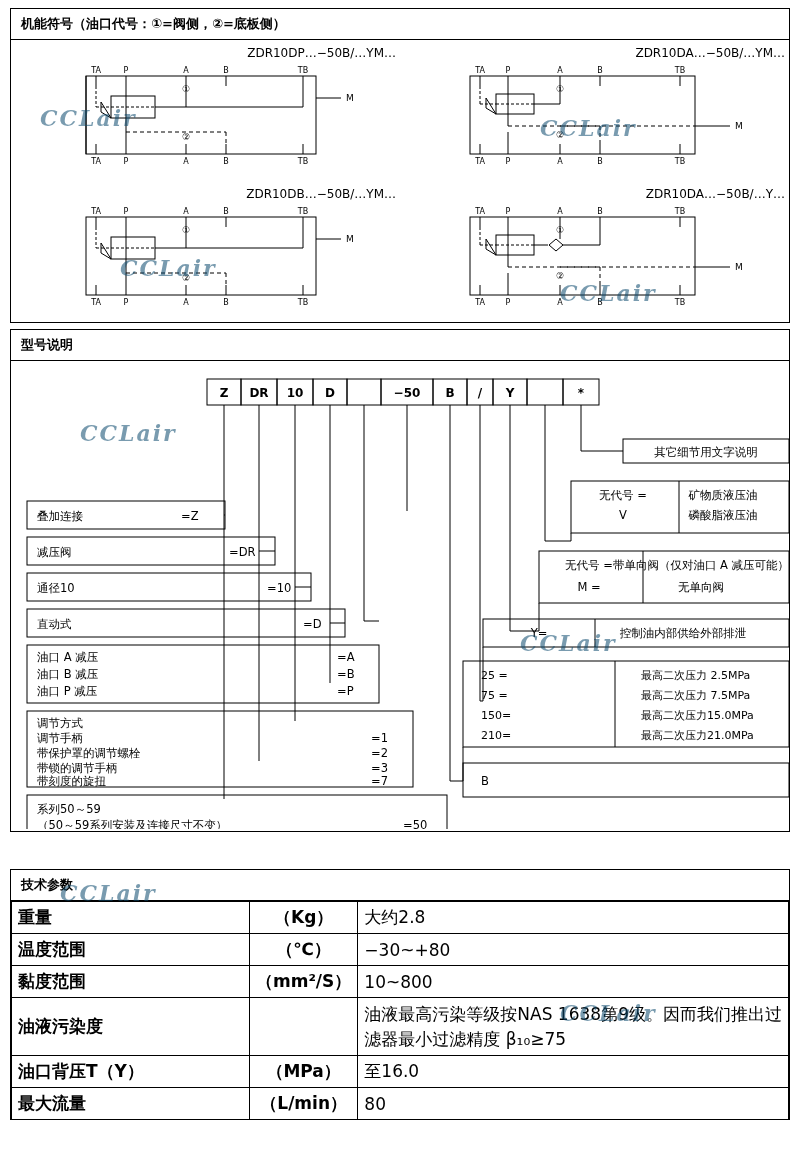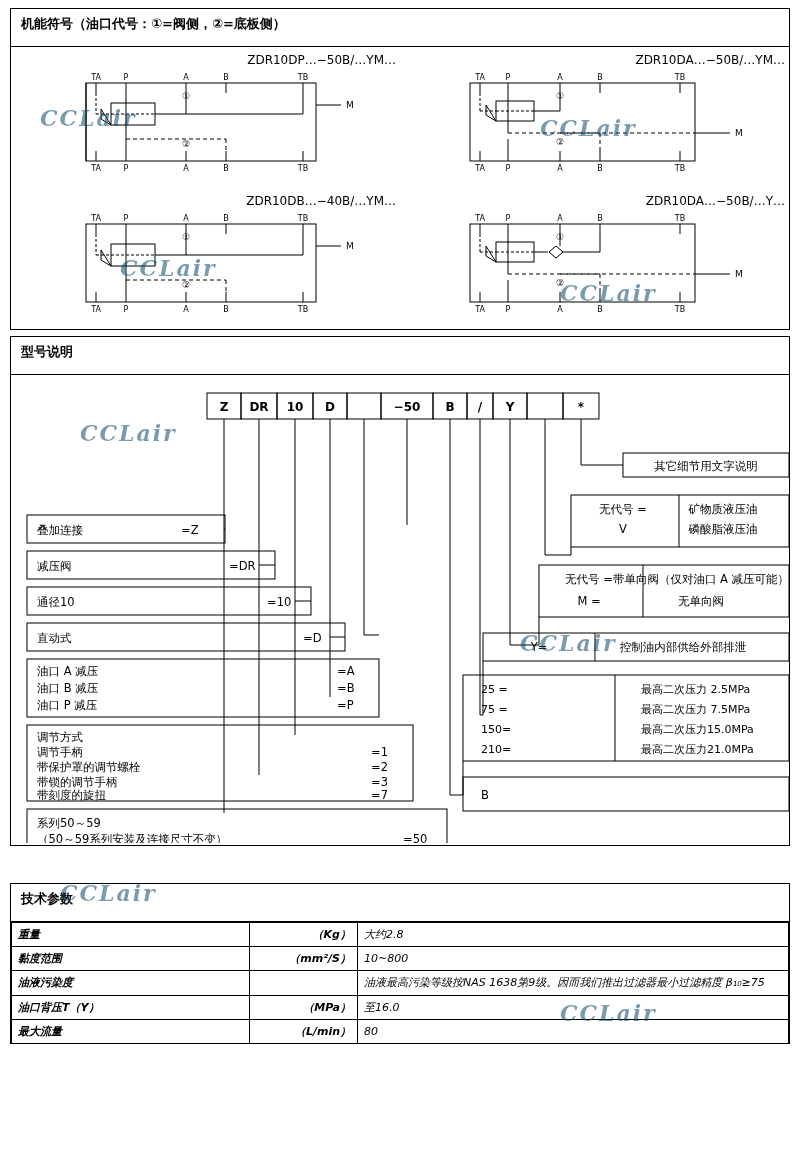--- a/index.html
+++ b/index.html
@@ -7,21 +7,21 @@
     width:800px;height:1161px;
     background:#ffffff;
     font-family:"DejaVu Sans","Liberation Sans",sans-serif;
     color:#000;
     position:relative;
     overflow:hidden;
   }
   .page{position:relative;width:800px;height:1161px;box-sizing:border-box;padding:8px 10px;}
 
   .panel{border:1px solid #000;margin-bottom:6px;position:relative;background:transparent;}
-  .panel-title{font-size:13px;font-weight:bold;padding:6px 8px 13px 10px;border-bottom:1px solid #000;}
+  .panel-title{font-size:13px;font-weight:bold;padding:6px 8px 6px 10px;border-bottom:1px solid #000;}
   .panel-body{position:relative;}
 
   
   .wm{
     position:absolute;
     font-family:"DejaVu Serif","Liberation Serif",serif;
     font-style:italic;
     font-weight:bold;
     color:#0c4a6e;
     opacity:.55;
@@ -36,24 +36,24 @@
   .sym-grid{display:flex;flex-wrap:wrap;}
   .sym-cell{width:50%;box-sizing:border-box;padding:6px 4px 2px 4px;}
   .sym-label{text-align:right;font-size:12px;margin-bottom:4px;}
   .sym-draw{display:block;margin:0 auto;}
 
   
   .code-wrap{position:relative;height:470px;}
   .code-svg{position:absolute;left:0;top:0;}
 
   
-  table.spec{border-collapse:collapse;width:100%;font-size:11px;font-style:italic;}
+  table.spec{border-collapse:collapse;width:100%;font-size:17px;}
   table.spec td{border:1px solid #000;padding:4px 6px;vertical-align:middle;}
   td.k{width:225px;font-weight:bold;}
-  td.u{width:95px;text-align:right;font-weight:bold;}
+  td.u{width:95px;text-align:center;font-weight:bold;}
   td.v{padding-left:8px;}
   .two-line{line-height:1.45;}
 </style>
 </head>
 <body>
 
 <div class="page">
 
   <div class="wm" style="left:40px;  top:105px;">CCLair</div>
   <div class="wm" style="left:540px; top:115px;">CCLair</div>
@@ -169,21 +169,21 @@
             <line x1="170" y1="62" x2="170" y2="80" stroke="#000" stroke-dasharray="4,3"></line>
             <line x1="130" y1="62" x2="265" y2="62" stroke="#000" stroke-dasharray="4,3"></line>
             <line x1="265" y1="62" x2="300" y2="62" stroke="#000"></line>
             <text x="305" y="65" font-size="9">M</text>
             <text x="130" y="28" font-size="9" text-anchor="middle">①</text>
             <text x="130" y="74" font-size="9" text-anchor="middle">②</text>
           </svg>
         </div>
 
         <div class="sym-cell">
-          <div class="sym-label">ZDR10DB…−40B/…YM…</div>
+          <div class="sym-label">ZDR10DB…−50B/…YM…</div>
           <svg class="sym-draw" width="330" height="115" viewBox="0 0 330 115">
             <rect x="45" y="12" width="230" height="78" fill="none" stroke="#000" stroke-width="1"></rect>
             <g stroke="#000" stroke-width="1">
               <line x1="55" y1="12" x2="55" y2="22"></line>
                 <line x1="85" y1="12" x2="85" y2="40"></line>
               <line x1="145" y1="12" x2="145" y2="22"></line>
                 <line x1="185" y1="12" x2="185" y2="22"></line>
               <line x1="262" y1="12" x2="262" y2="22"></line>
             </g>
             <g font-size="8" text-anchor="middle">
@@ -445,20 +445,25 @@
     <div class="panel-title">技术参数</div>
     <div class="panel-body">
       <table class="spec">
         <tbody>
           <tr>
             <td class="k">重量</td>
             <td class="u">（Kg）</td>
             <td class="v">大约2.8</td>
           </tr>
           <tr>
+            <td class="k">温度范围</td>
+            <td class="u">（℃）</td>
+            <td class="v">−30~+80</td>
+          </tr>
+          <tr>
             <td class="k">黏度范围</td>
             <td class="u">（mm²/S）</td>
             <td class="v">10~800</td>
           </tr>
           <tr>
             <td class="k">油液污染度</td>
             <td class="u"></td>
             <td class="v two-line">油液最高污染等级按NAS 1638第9级。因而我们推出过滤器最小过滤精度 β₁₀≥75</td>
           </tr>
           <tr>

